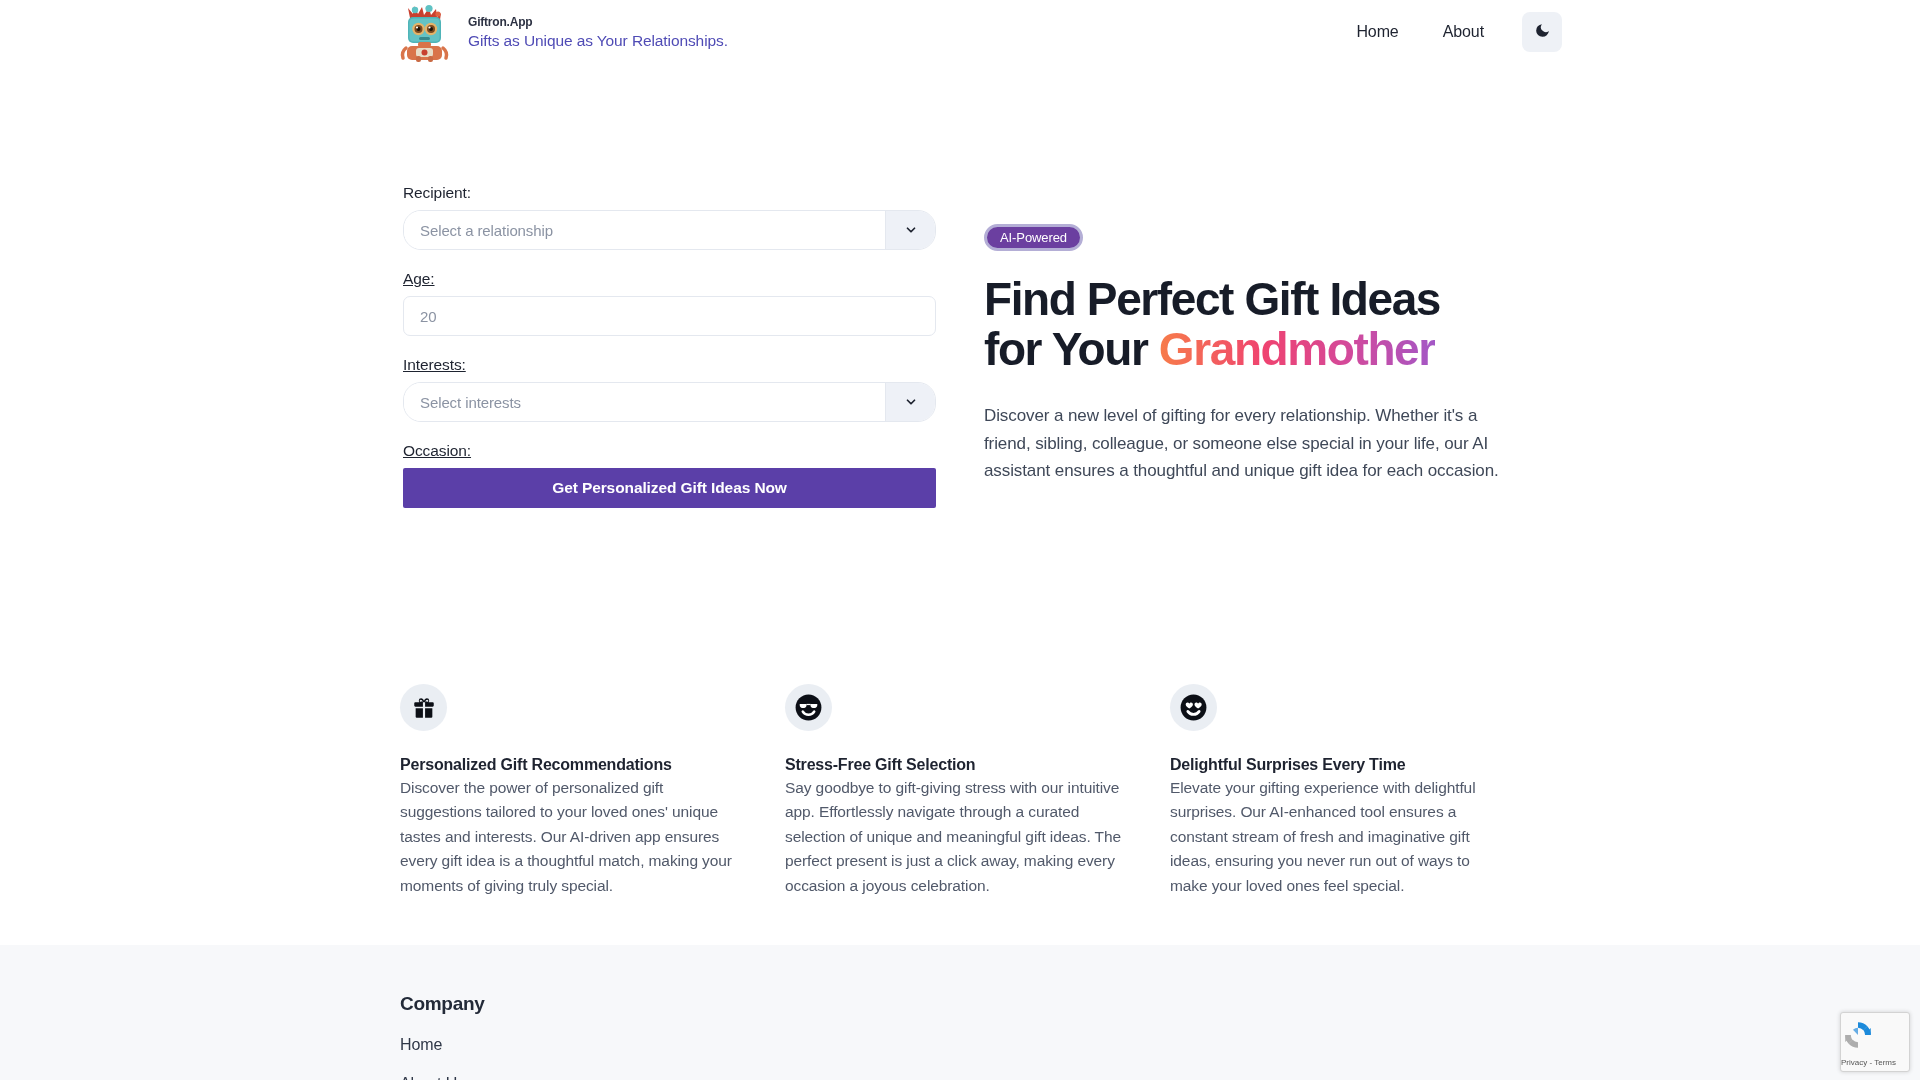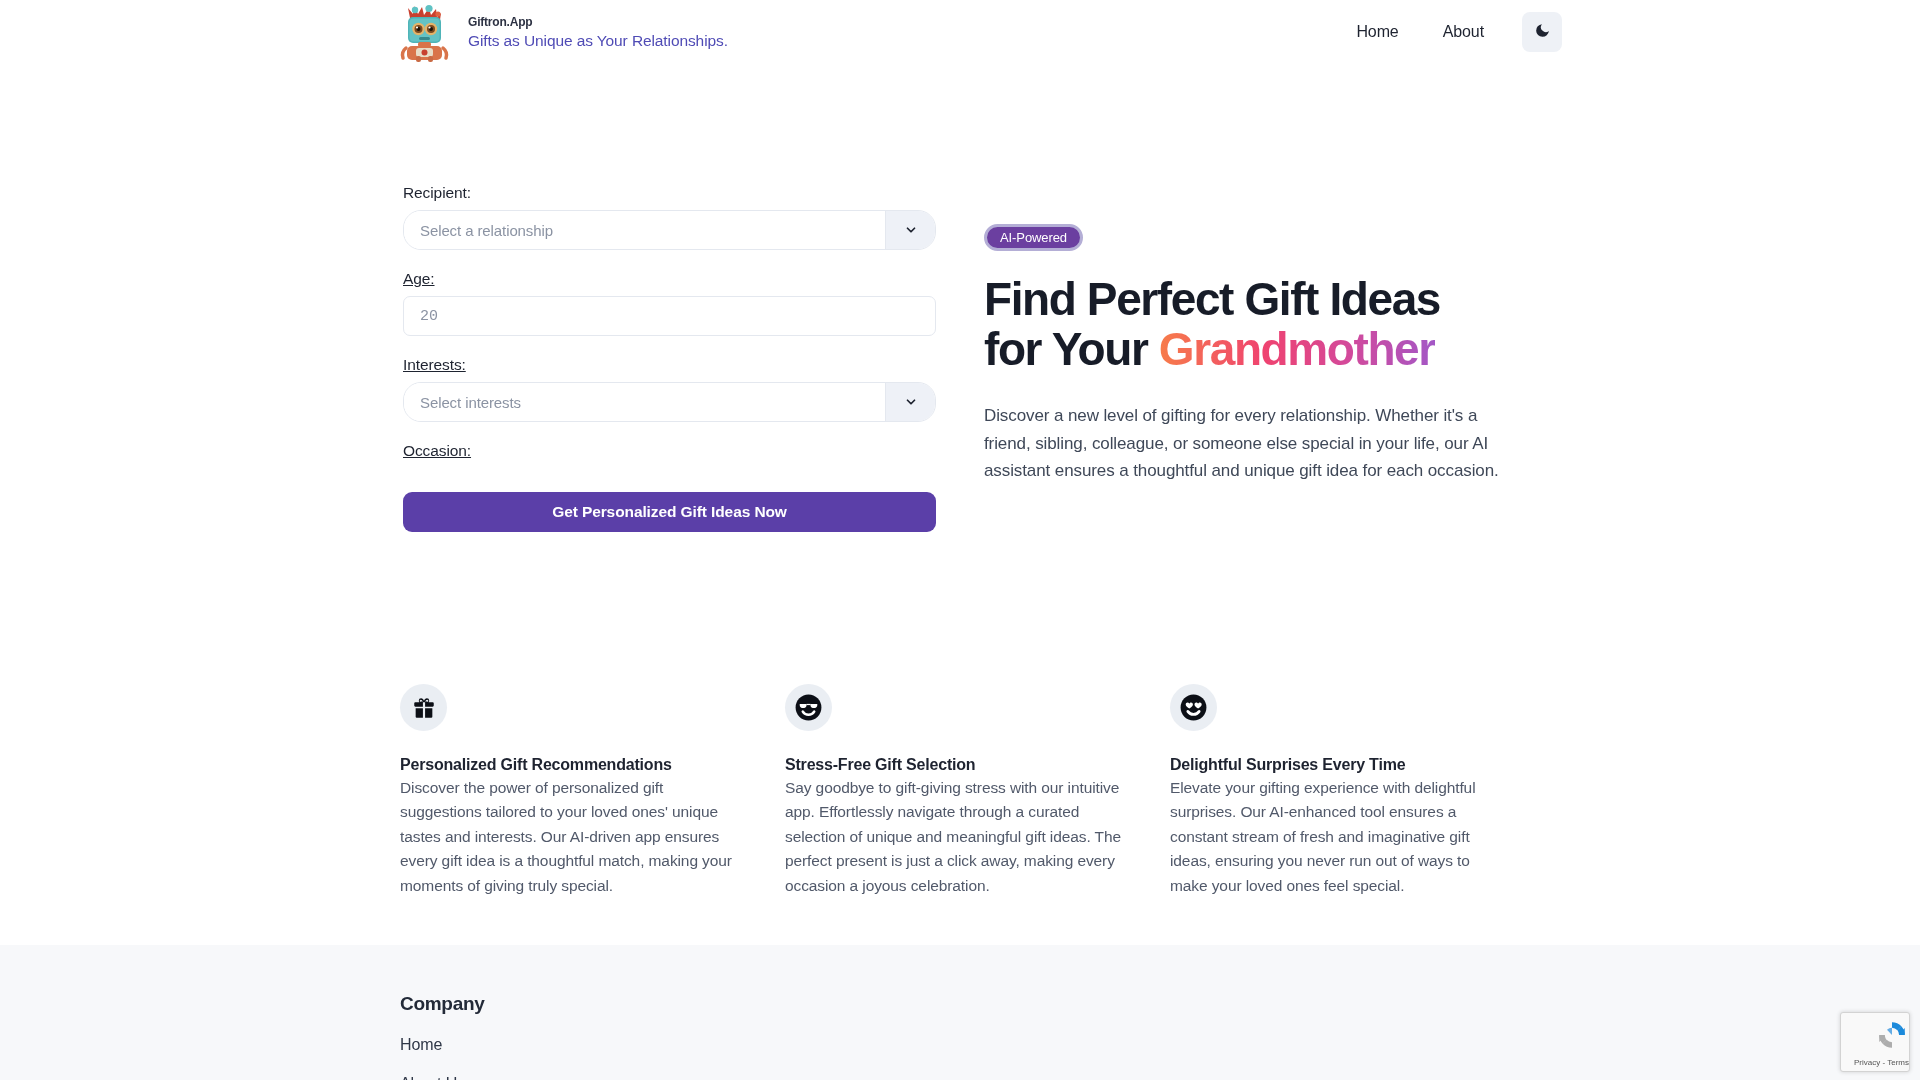--- a/index.html
+++ b/index.html
@@ -55,27 +55,27 @@
     letter-spacing: -0.1px;
   }
   .select-btn {
     width: 50px; background: #eef1f7; border-left: 1px solid #e4e8ef;
     display: flex; align-items: center; justify-content: center; cursor: pointer;
   }
   .text-input {
     width: 533px; height: 40px;
     border: 1px solid #e4e8ef; border-radius: 7px;
     padding: 0 16px; font-size: 15px; color: #1e2330;
-    font-family: Liberation Mono, monospace; background: #ffffff;
+    font-family: Liberation Sans, sans-serif; background: #ffffff;
   }
   .text-input::placeholder { color: #8b93a3; }
 
   .submit-btn {
-    margin-top: 24px; width: 533px; height: 40px;
-    background: #5b3fa8; color: #ffffff; border: none; border-radius: 9px;
+    width: 533px; height: 40px;
+    background: #5b3fa8; color: #ffffff; border: none; border-radius: 2px;
     font-size: 15.5px; font-weight: 700; cursor: pointer;
     font-family: "Liberation Sans", sans-serif; letter-spacing: -0.1px;
   }
 
   
   .hero-col { position: absolute; left: 984px; top: 160px; width: 560px; }
   .badge {
     display: inline-block; background: #6b3fa0; color: #ffffff;
     font-size: 13px; padding: 3px 13px; border-radius: 999px;
     border: 3px solid #b4aed6; letter-spacing: -0.1px;
@@ -125,21 +125,21 @@
     display: block; margin-top: 21px; font-size: 16px;
     color: #2f3747; text-decoration: none; cursor: pointer; letter-spacing: -0.1px;
   }
 
   
   .recaptcha {
     position: absolute; right: 10px; bottom: 8px;
     width: 70px; height: 60px; background: #f9f9f9;
     border: 1px solid #d3d3d3; border-radius: 3px;
     box-shadow: 0 0 4px rgba(0,0,0,0.16);
-    display: flex; flex-direction: column; align-items: flex-end; justify-content: center;
+    display: flex; flex-direction: column; align-items: flex-start; justify-content: center;
     overflow: hidden;
   }
   .recaptcha-label { font-size: 8px; color: #555555; margin-top: 2px; }
 </style>
 </head>
 <body>
 
 <div class="page">
 
   <div class="header">

